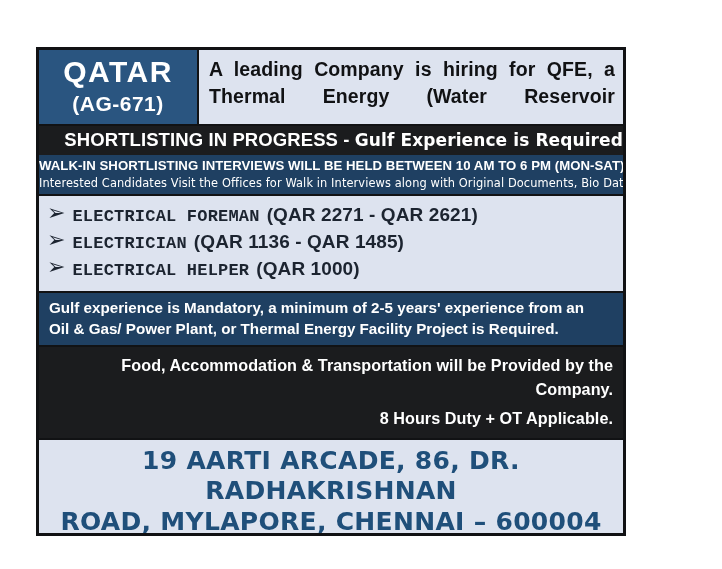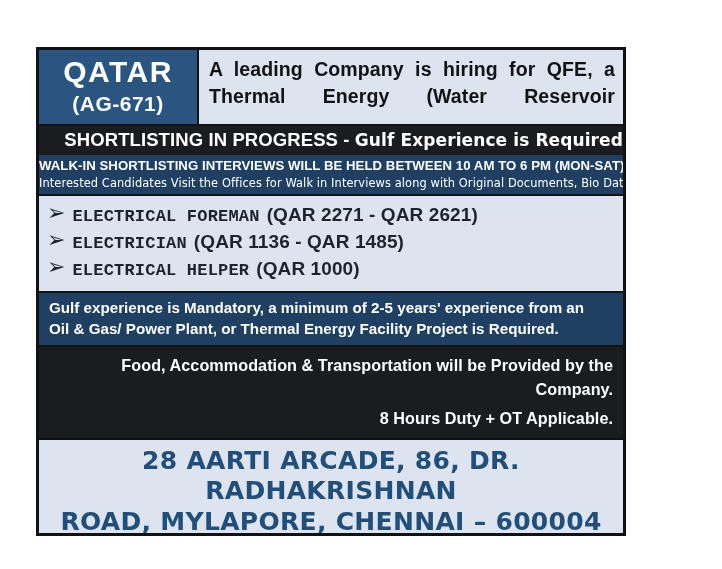--- a/index.html
+++ b/index.html
@@ -231,18 +231,18 @@
     <div>Gulf experience is Mandatory, a minimum of 2-5 years' experience from an</div>
     <div>Oil &amp; Gas/ Power Plant, or Thermal Energy Facility Project is Required.</div>
   </div>
 
   <div class="band-dark benefits">
     <div class="benefit-line">Food, Accommodation &amp; Transportation will be Provided by the Company.</div>
     <div class="benefit-line second">8 Hours Duty + OT Applicable.</div>
   </div>
 
   <div class="address-panel">
-    <div class="address-line">28 AARTI ARCADE, 86, DR. RADHAKRISHNAN</div>
+    <div class="address-line">19 AARTI ARCADE, 86, DR. RADHAKRISHNAN</div>
     <div class="address-line">ROAD, MYLAPORE, CHENNAI – 600004</div>
 
   </div>
 
 </div>
 
 </body></html>

